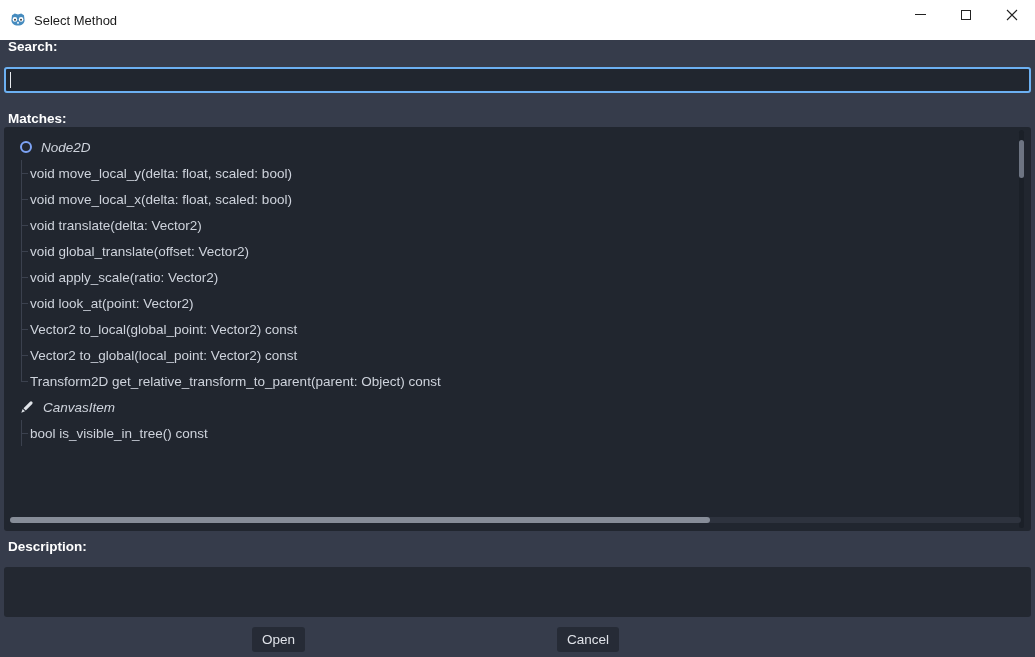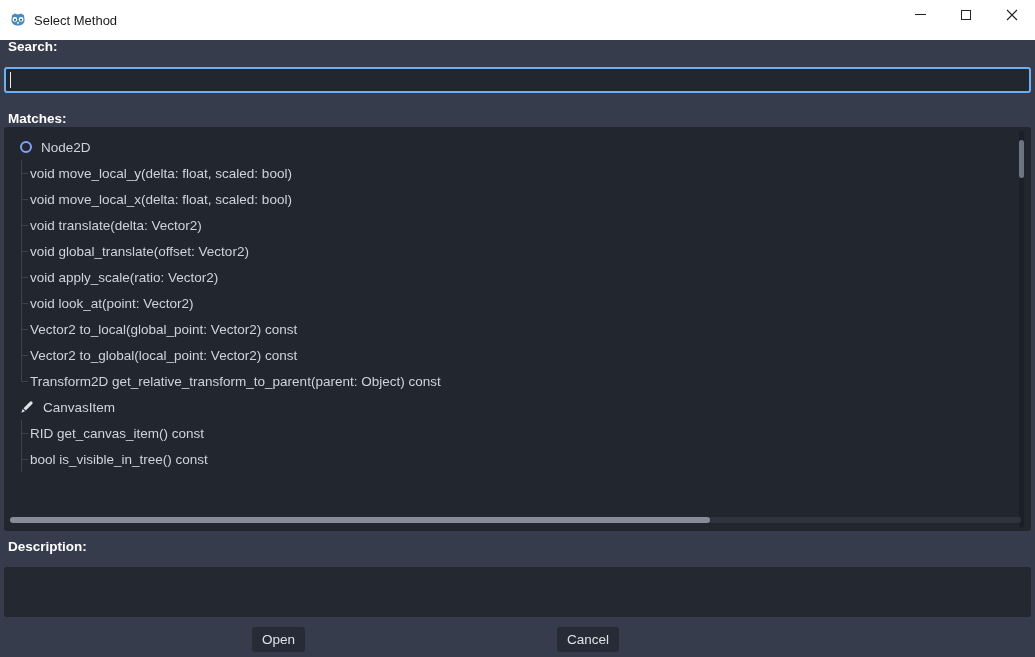--- a/index.html
+++ b/index.html
@@ -46,21 +46,21 @@
   @keyframes blink{ 50%{opacity:0;} }
 
   
   .list-panel{
     position:absolute; left:4px; top:127px; width:1027px; height:404px;
     background:#21262f; border-radius:3px; overflow:hidden;
   }
   .rows{ position:absolute; left:0; top:7px; right:0; }
   .row{ height:26px; display:flex; align-items:center; color:#ced3dc; font-size:13.5px; white-space:nowrap; }
   .class-row{ padding-left:16px; }
-  .class-row .lbl{ margin-left:9px; }
+  .class-row .lbl{ margin-left:9px;font-style:italic; }
   .method-row{ position:relative; padding-left:26px; }
   .method-row::before{
     content:""; position:absolute; left:17px; top:0; bottom:0; width:1px; background:#3b414e;
   }
   .method-row::after{
     content:""; position:absolute; left:17px; top:13px; width:7px; height:1px; background:#3b414e;
   }
   .method-row.group-end::before{ bottom:13px; }
 
   .ring{
@@ -172,23 +172,20 @@
       <span class="lbl">Transform2D get_relative_transform_to_parent(parent: Object) const</span>
     </div>
     <div class="row class-row">
       <svg class="pencil" viewBox="0 0 16 16">
         <path fill="#dfe3e8" d="M1.5 14.5 L3.1 10.3 L5.7 12.9 Z"></path>
         <path fill="#dfe3e8" d="M4 9.4 L11.4 2 a1.85 1.85 0 0 1 2.6 2.6 L6.6 12 Z"></path>
       </svg>
       <span class="lbl">CanvasItem</span>
     </div>
     <div class="row method-row">
-      <span class="lbl">RID get_canvas_item() const</span>
-    </div>
-    <div class="row method-row">
       <span class="lbl">bool is_visible_in_tree() const</span>
     </div>
   </div>
 
   <div class="vscroll-track"></div>
   <div class="vscroll-thumb"></div>
   <div class="hscroll-track"></div>
   <div class="hscroll-thumb"></div>
 </div>
 

